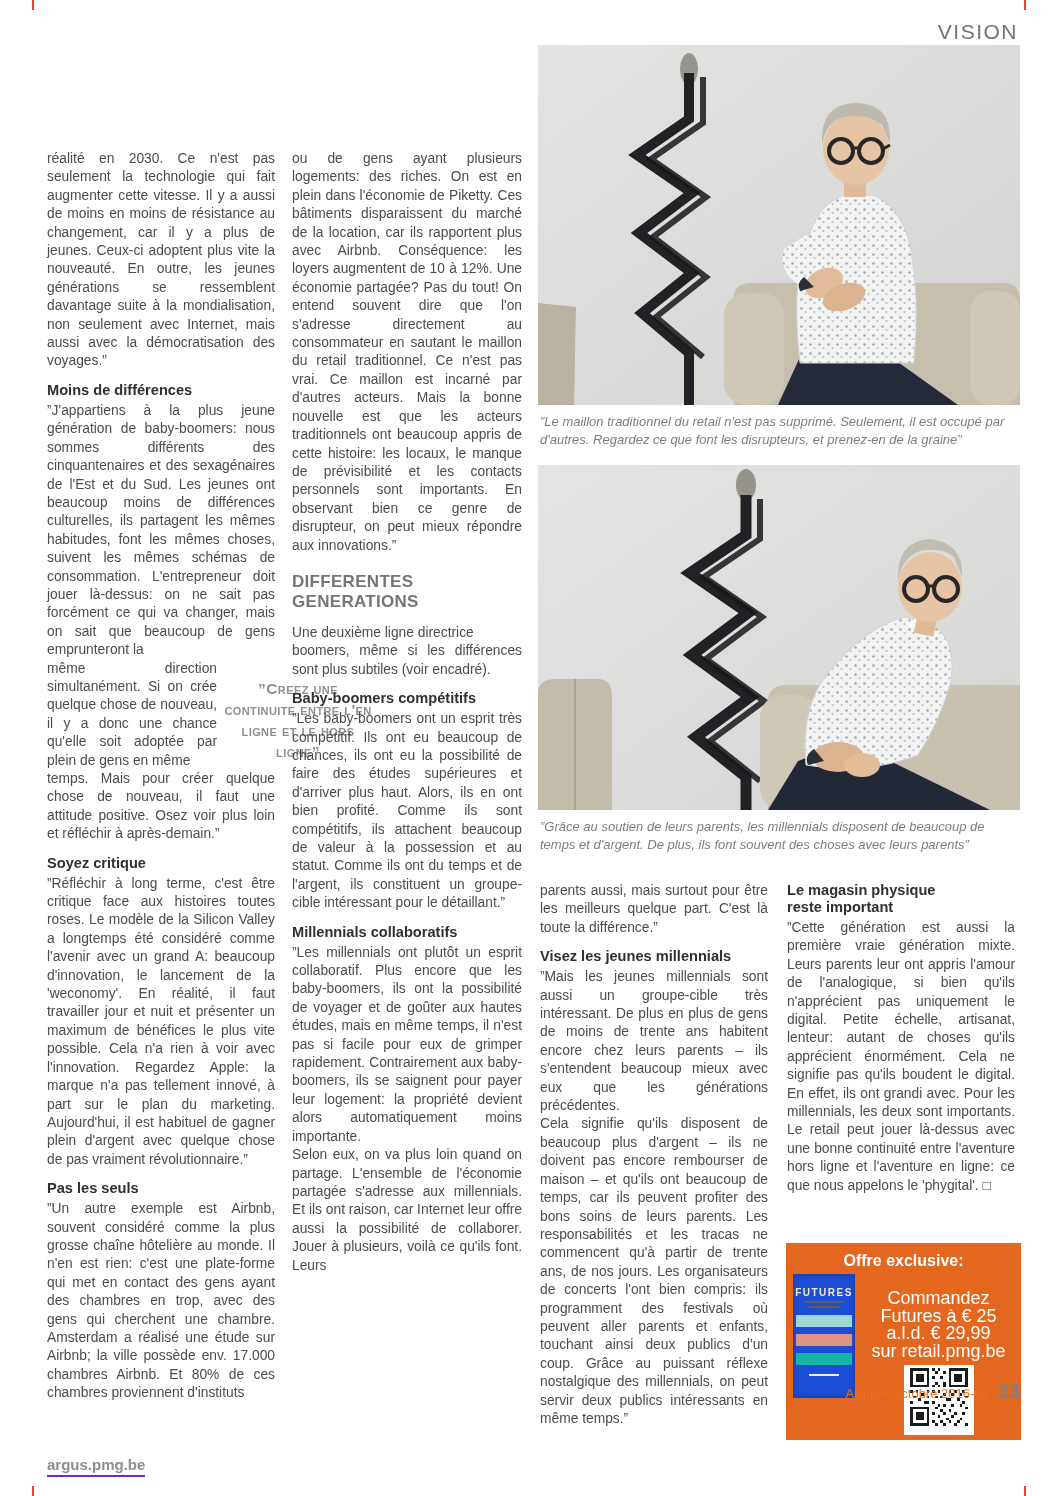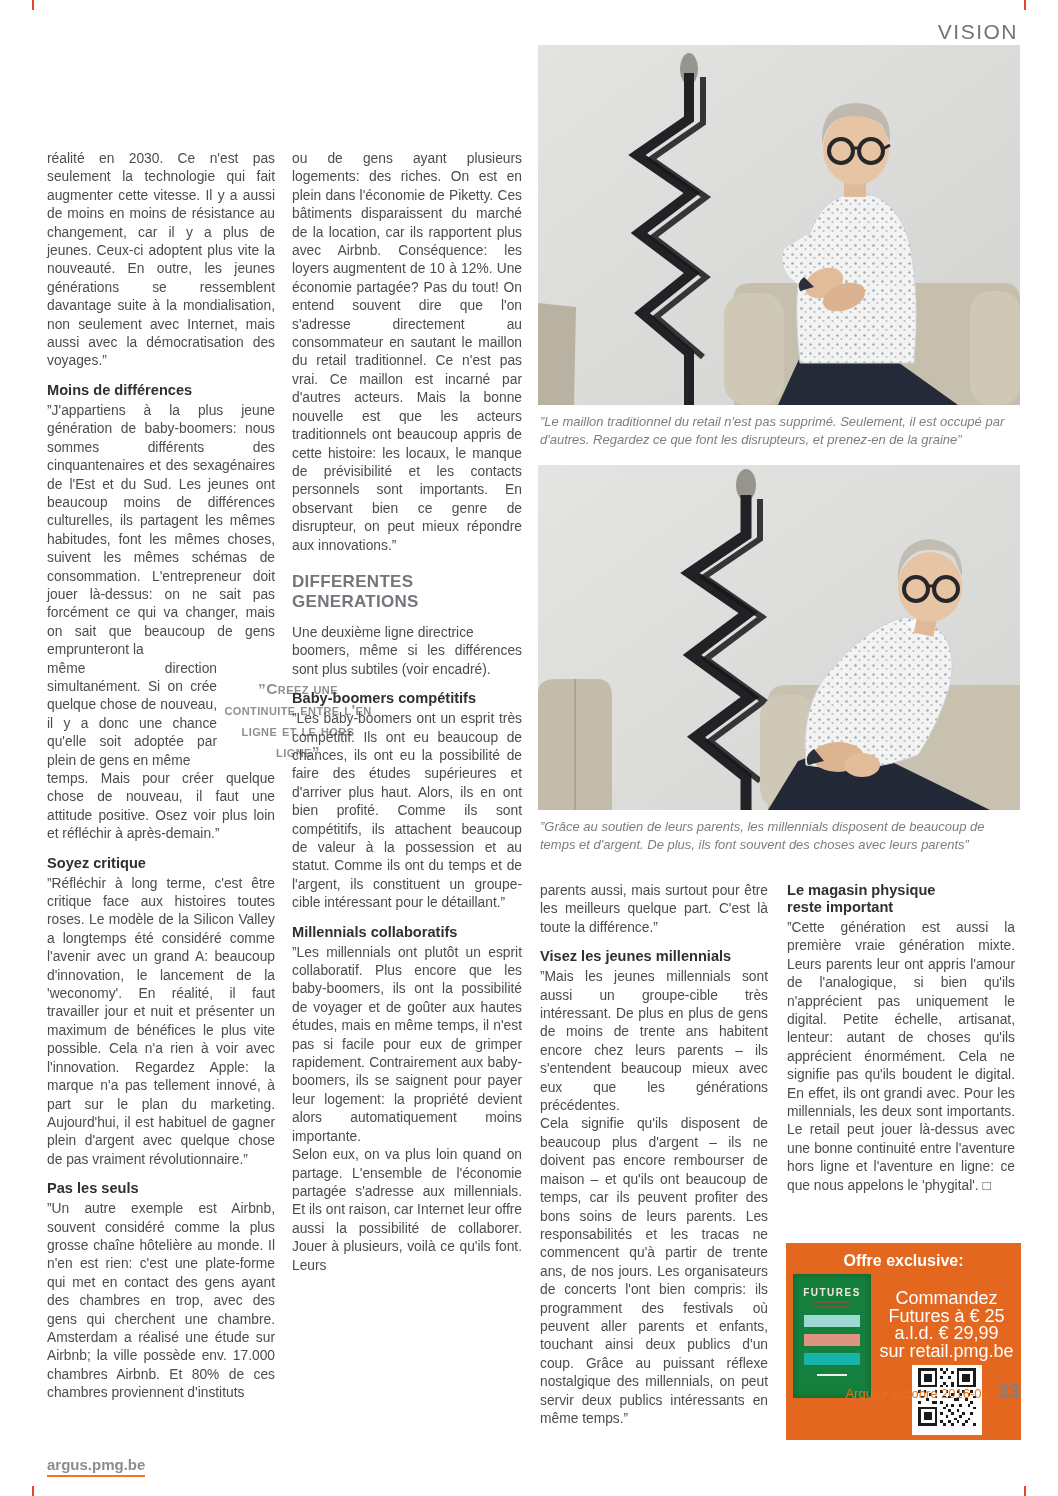--- a/index.html
+++ b/index.html
@@ -18,34 +18,34 @@
   .narrow-b{margin-left:82px;width:146px;}
   .pullquote{position:absolute;left:222px;top:678px;width:152px;text-align:center;
              font-variant:small-caps;font-weight:bold;color:#8d9092;font-size:15.5px;
              line-height:21px;letter-spacing:0.4px;}
   .photo{position:absolute;background:#dcdcda;overflow:hidden;}
   .photo svg{display:block;}
   .caption{position:absolute;width:478px;font-style:italic;color:#7b7e80;font-size:13px;line-height:17.5px;}
   .ad{position:absolute;left:786px;top:1243px;width:235px;height:197px;background:#e4671f;color:#fff;}
   .ad-title{text-align:center;font-size:16px;font-weight:bold;margin:9px 0 4px 0;}
   .ad-body{display:flex;gap:8px;padding:0 7px;}
-  .book{width:78px;height:124px;background:#15803d;flex:none;text-align:center;
+  .book{width:62px;height:124px;background:#1d4ed8;flex:none;text-align:center;
         box-shadow:inset 0 0 8px rgba(0,0,0,0.25);}
   .book-title{font-size:10px;letter-spacing:1.5px;color:#efe9db;margin-top:13px;font-weight:bold;}
   .book-line{width:40px;height:2px;background:#6e5a3e;margin:3px auto 0;}
   .strip{width:56px;height:12px;margin:7px auto 0;}
   .strip-1{background:#9ed9d3;}
   .strip-2{background:#dd9480;}
   .strip-3{background:#17b3a8;}
   .book-scribble{width:30px;height:2px;background:#f2ede2;margin:9px auto 0;}
   .ad-right{flex:1;text-align:center;font-size:18px;line-height:17.5px;padding-top:2px;margin-top:14px;}
   .ad-link{color:#fff;cursor:pointer;text-align:center;}
   .qr{width:64px;height:64px;background:#fff;margin:5px auto 0;padding:3px;}
   .footer-site{position:absolute;left:47px;top:1456px;font-weight:bold;font-size:15px;color:#8b8e90;
-               border-bottom:2px solid #f97316;padding-bottom:2px;cursor:pointer;}
+               border-bottom:2px solid #6d28d9;padding-bottom:2px;cursor:pointer;}
   .footer-right{position:absolute;right:38px;top:1380px;display:flex;align-items:baseline;gap:9px;}
   .issue{color:#e8711c;font-size:13px;}
   .pagenum{color:#7e8183;font-size:20px;font-weight:bold;}
 </style>
 </head>
 <body>
 
 <div class="page">
 
   <div class="crop" style="left:32px;top:0;"></div>

